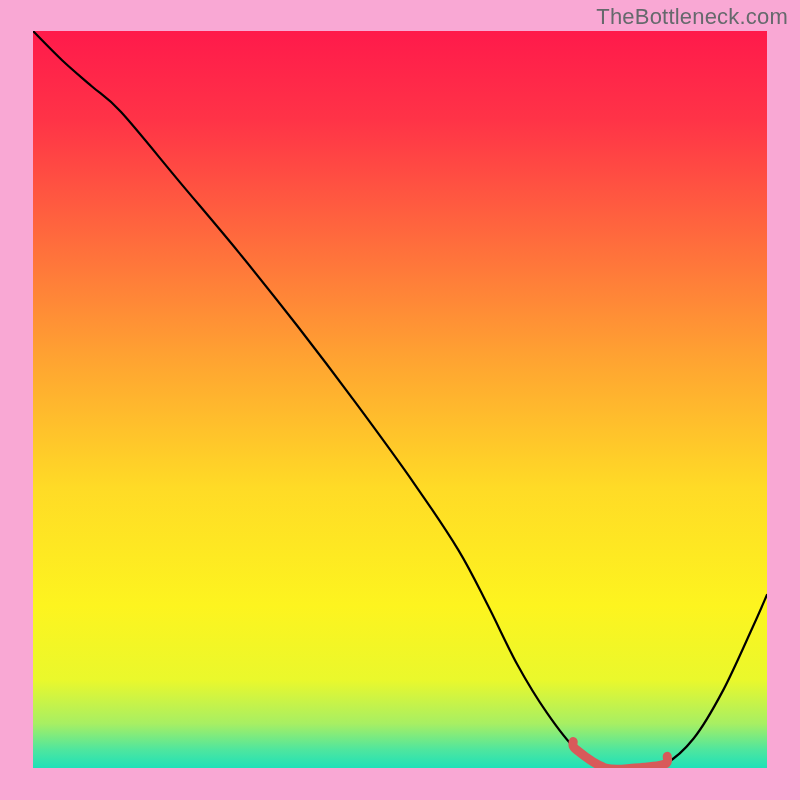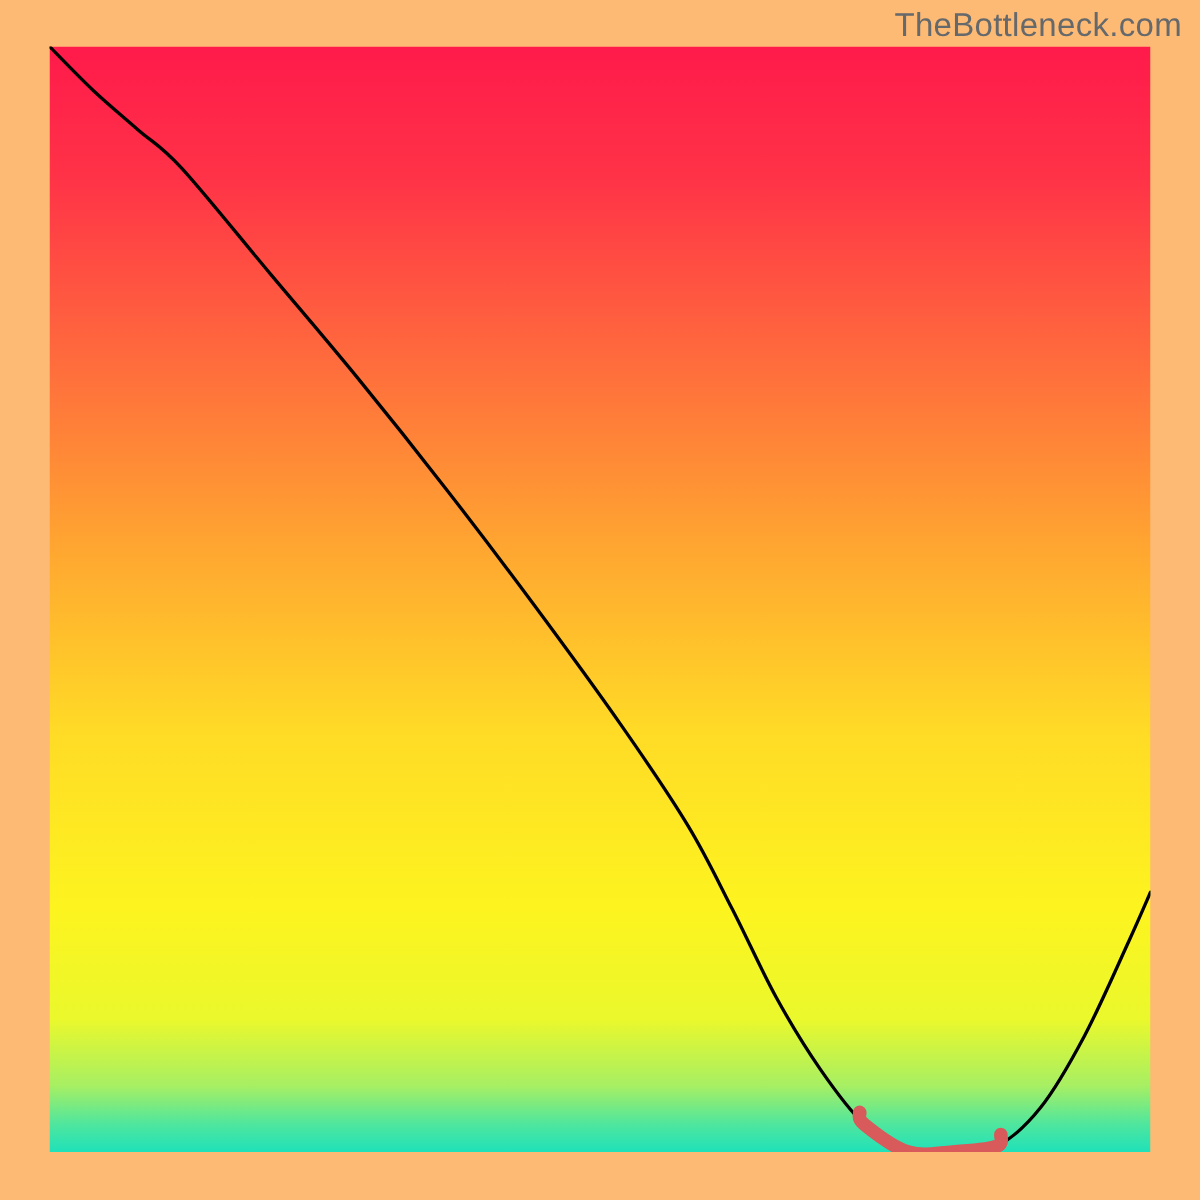--- a/index.html
+++ b/index.html
@@ -7,21 +7,21 @@
     padding: 0;
     width: 800px;
     height: 800px;
     background: #000;
     overflow: hidden;
   }
   .frame {
     position: relative;
     width: 800px;
     height: 800px;
-    background: #fdba74;
+    background: #f9a8d4;
   }
   .watermark {
     position: absolute;
     top: 4px;
     right: 12px;
     font-family: Arial, Helvetica, sans-serif;
     font-size: 22px;
     font-weight: 500;
     color: #65696c;
     letter-spacing: 0.2px;

